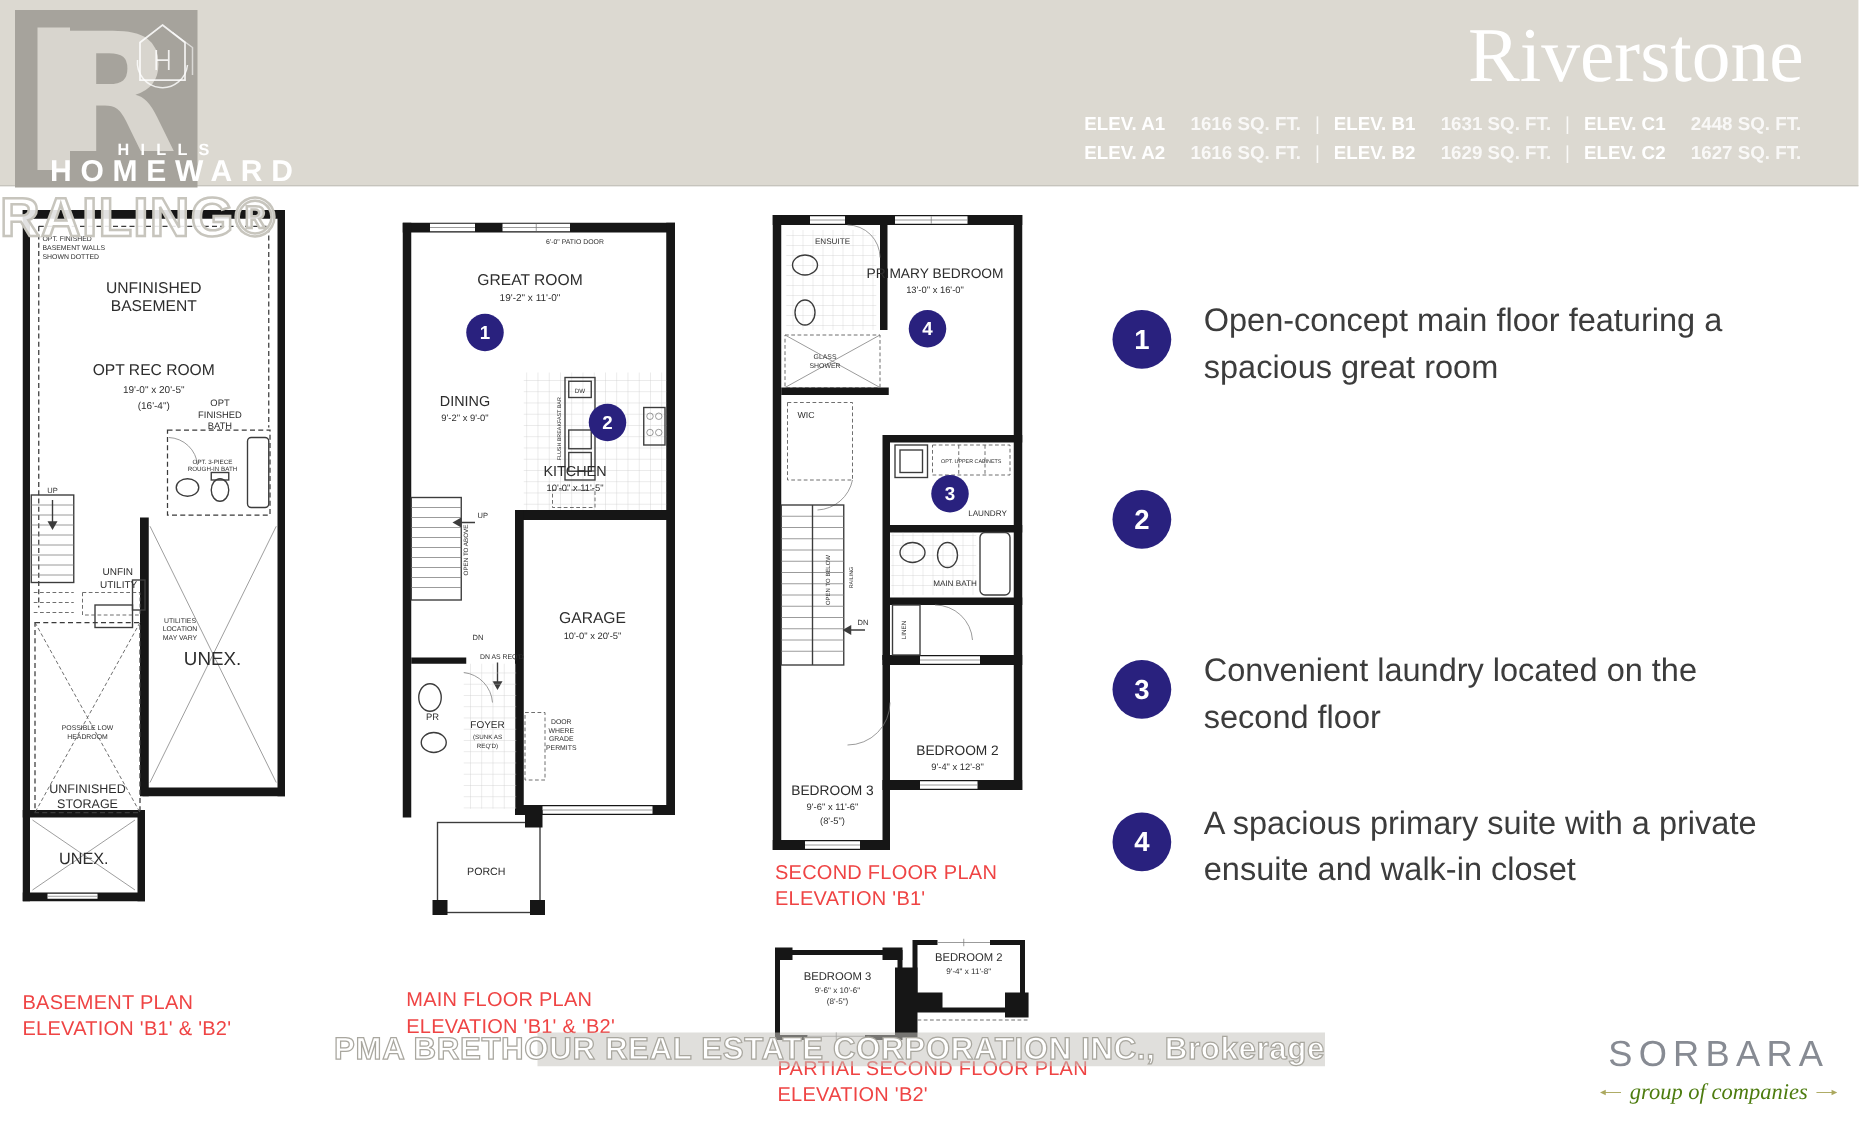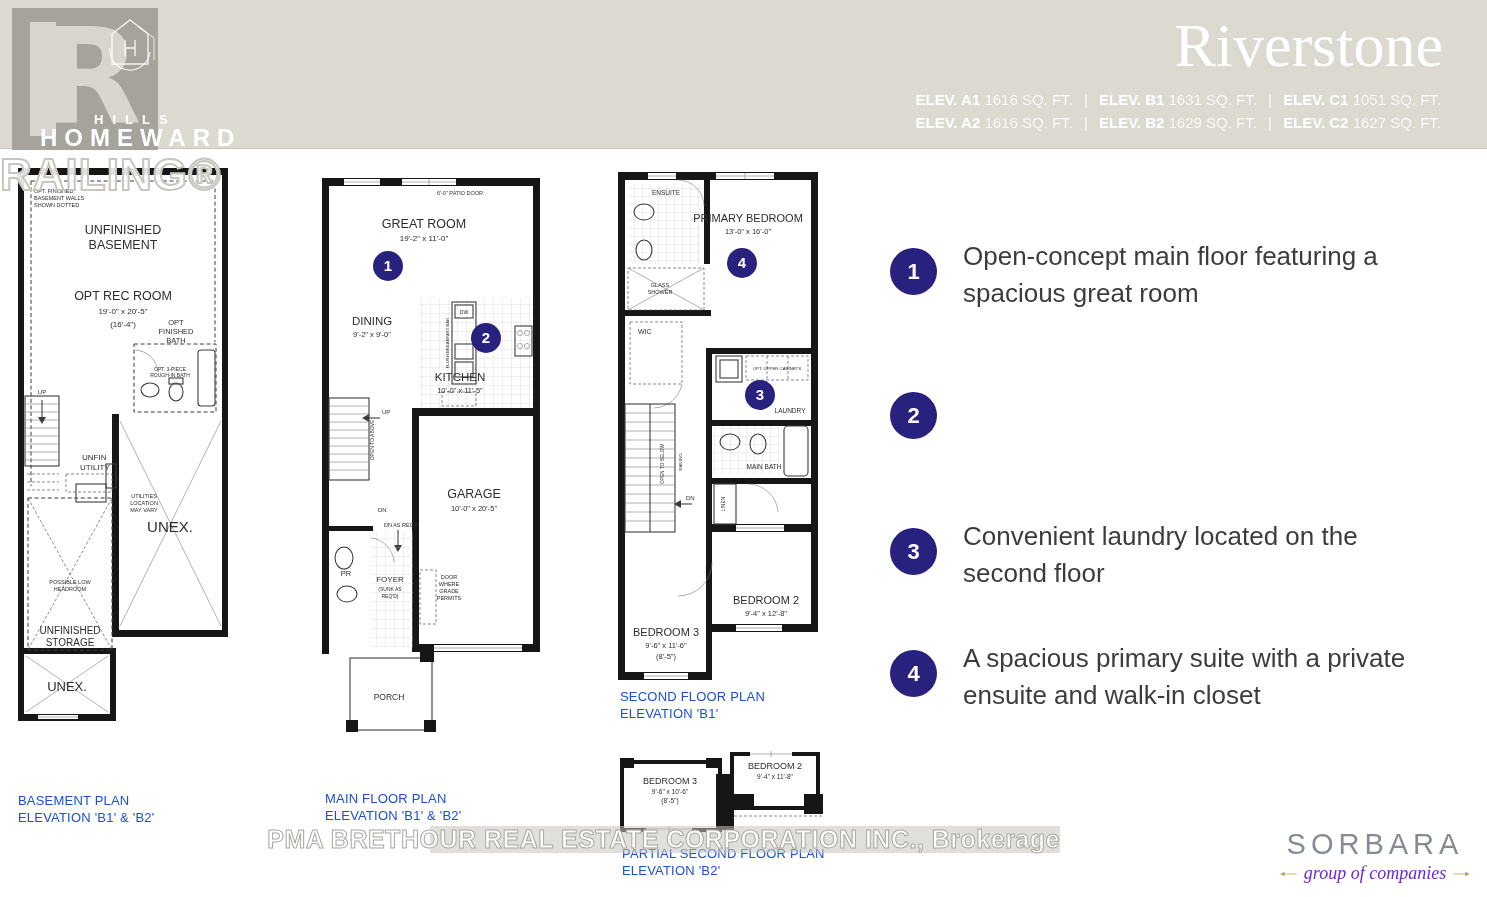--- a/index.html
+++ b/index.html
@@ -19,36 +19,36 @@
   .logo-sub{position:absolute;left:94px;top:112px;color:#fff;font-weight:bold;font-size:13px;
             letter-spacing:9px;white-space:nowrap;}
   .realtor{position:absolute;left:0px;top:150px;font-size:44px;font-weight:bold;
            color:rgba(255,255,255,0.88);-webkit-text-stroke:2px #c7c5bd;letter-spacing:1px;
            z-index:6;}
   .title{position:absolute;right:44px;top:14px;color:#ffffff;font-family:"Liberation Serif",serif;
          font-size:62px;line-height:1.0;}
   .elevs{position:absolute;right:46px;top:88px;text-align:right;color:#ffffff;font-size:15px;
          line-height:23px;white-space:nowrap;}
   .elevs b{font-weight:bold;}
-  .elevs .v{font-weight:normal;color:rgba(255,255,255,0.82);}
+  .elevs .v{font-weight:bold;color:rgba(255,255,255,0.82);margin-left:16px;}
   .elevs .sep{color:rgba(255,255,255,0.85);margin:0 7px;}
 
   
   .plan{position:absolute;}
   svg text{font-family:"Liberation Sans",sans-serif;fill:#2d2d2d;}
   .wall{fill:#161616;}
   .ln{stroke:#3c3c3c;stroke-width:1.1;fill:none;}
   .thin{stroke:#7a7a7a;stroke-width:0.6;fill:none;}
   .dash{stroke:#3a3a3a;stroke-width:1;fill:none;stroke-dasharray:4 2.6;}
   .dashthin{stroke:#5a5a5a;stroke-width:0.7;fill:none;stroke-dasharray:3 2;}
   .xline{stroke:#909090;stroke-width:0.7;}
   .marker{fill:#29217e;}
   .marker-num{fill:#ffffff;font-weight:bold;font-size:15px;text-anchor:middle;}
 
-  .caption{position:absolute;font-size:13px;line-height:1.32;color:#1d4ed8;letter-spacing:.2px;}
+  .caption{position:absolute;font-size:16px;line-height:1.32;color:#ef4444;letter-spacing:.2px;}
 
   
   .feature{position:absolute;left:890px;width:575px;}
   .fnum{position:absolute;left:0;top:10px;width:47px;height:47px;border-radius:50%;
         background:#29217e;color:#fff;font-size:22px;font-weight:bold;display:flex;
         align-items:center;justify-content:center;}
   .ftext{margin-left:73px;font-size:26px;line-height:37px;color:#3c3c3c;}
   .f1{top:238px;}.f2{top:382px;}.f3{top:518px;}.f4{top:640px;}
 
   
@@ -56,21 +56,21 @@
              background:rgba(199,197,191,0.55);display:flex;align-items:center;justify-content:flex-end;
              z-index:7;}
   .watermark span{font-size:25px;font-weight:bold;color:#ffffff;white-space:nowrap;
                   -webkit-text-stroke:1px #a9a79f;letter-spacing:.5px;}
 
   
   .sorbara{position:absolute;left:1280px;top:828px;width:190px;text-align:center;}
   .sorbara-name{font-size:29px;letter-spacing:5px;color:#878b93;font-weight:400;}
   .sorbara-tag{margin-top:2px;display:flex;align-items:center;justify-content:center;gap:7px;}
   .sorbara-tag span{font-family:"Liberation Serif",serif;font-style:italic;font-size:18px;
-                    color:#6d28d9;white-space:nowrap;}
+                    color:#4d7c0f;white-space:nowrap;}
 </style>
 </head>
 <body>
 
 <div class="canvas">
 
   <div class="band">
     <div class="logo-square">
       <div class="logo-bar"></div>
       <div class="logo-r">R</div>
@@ -87,21 +87,21 @@
     <div class="title">Riverstone</div>
     <div class="elevs">
       <div>
         <b>ELEV. A1</b>
         <span class="v">1616 SQ. FT.</span>
         <span class="sep">|</span>
         <b>ELEV. B1</b>
         <span class="v">1631 SQ. FT.</span>
         <span class="sep">|</span>
         <b>ELEV. C1</b>
-        <span class="v">1051 SQ. FT.</span>
+        <span class="v">2448 SQ. FT.</span>
       </div>
       <div>
         <b>ELEV. A2</b>
         <span class="v">1616 SQ. FT.</span>
         <span class="sep">|</span>
         <b>ELEV. B2</b>
         <span class="v">1629 SQ. FT.</span>
         <span class="sep">|</span>
         <b>ELEV. C2</b>
         <span class="v">1627 SQ. FT.</span>

